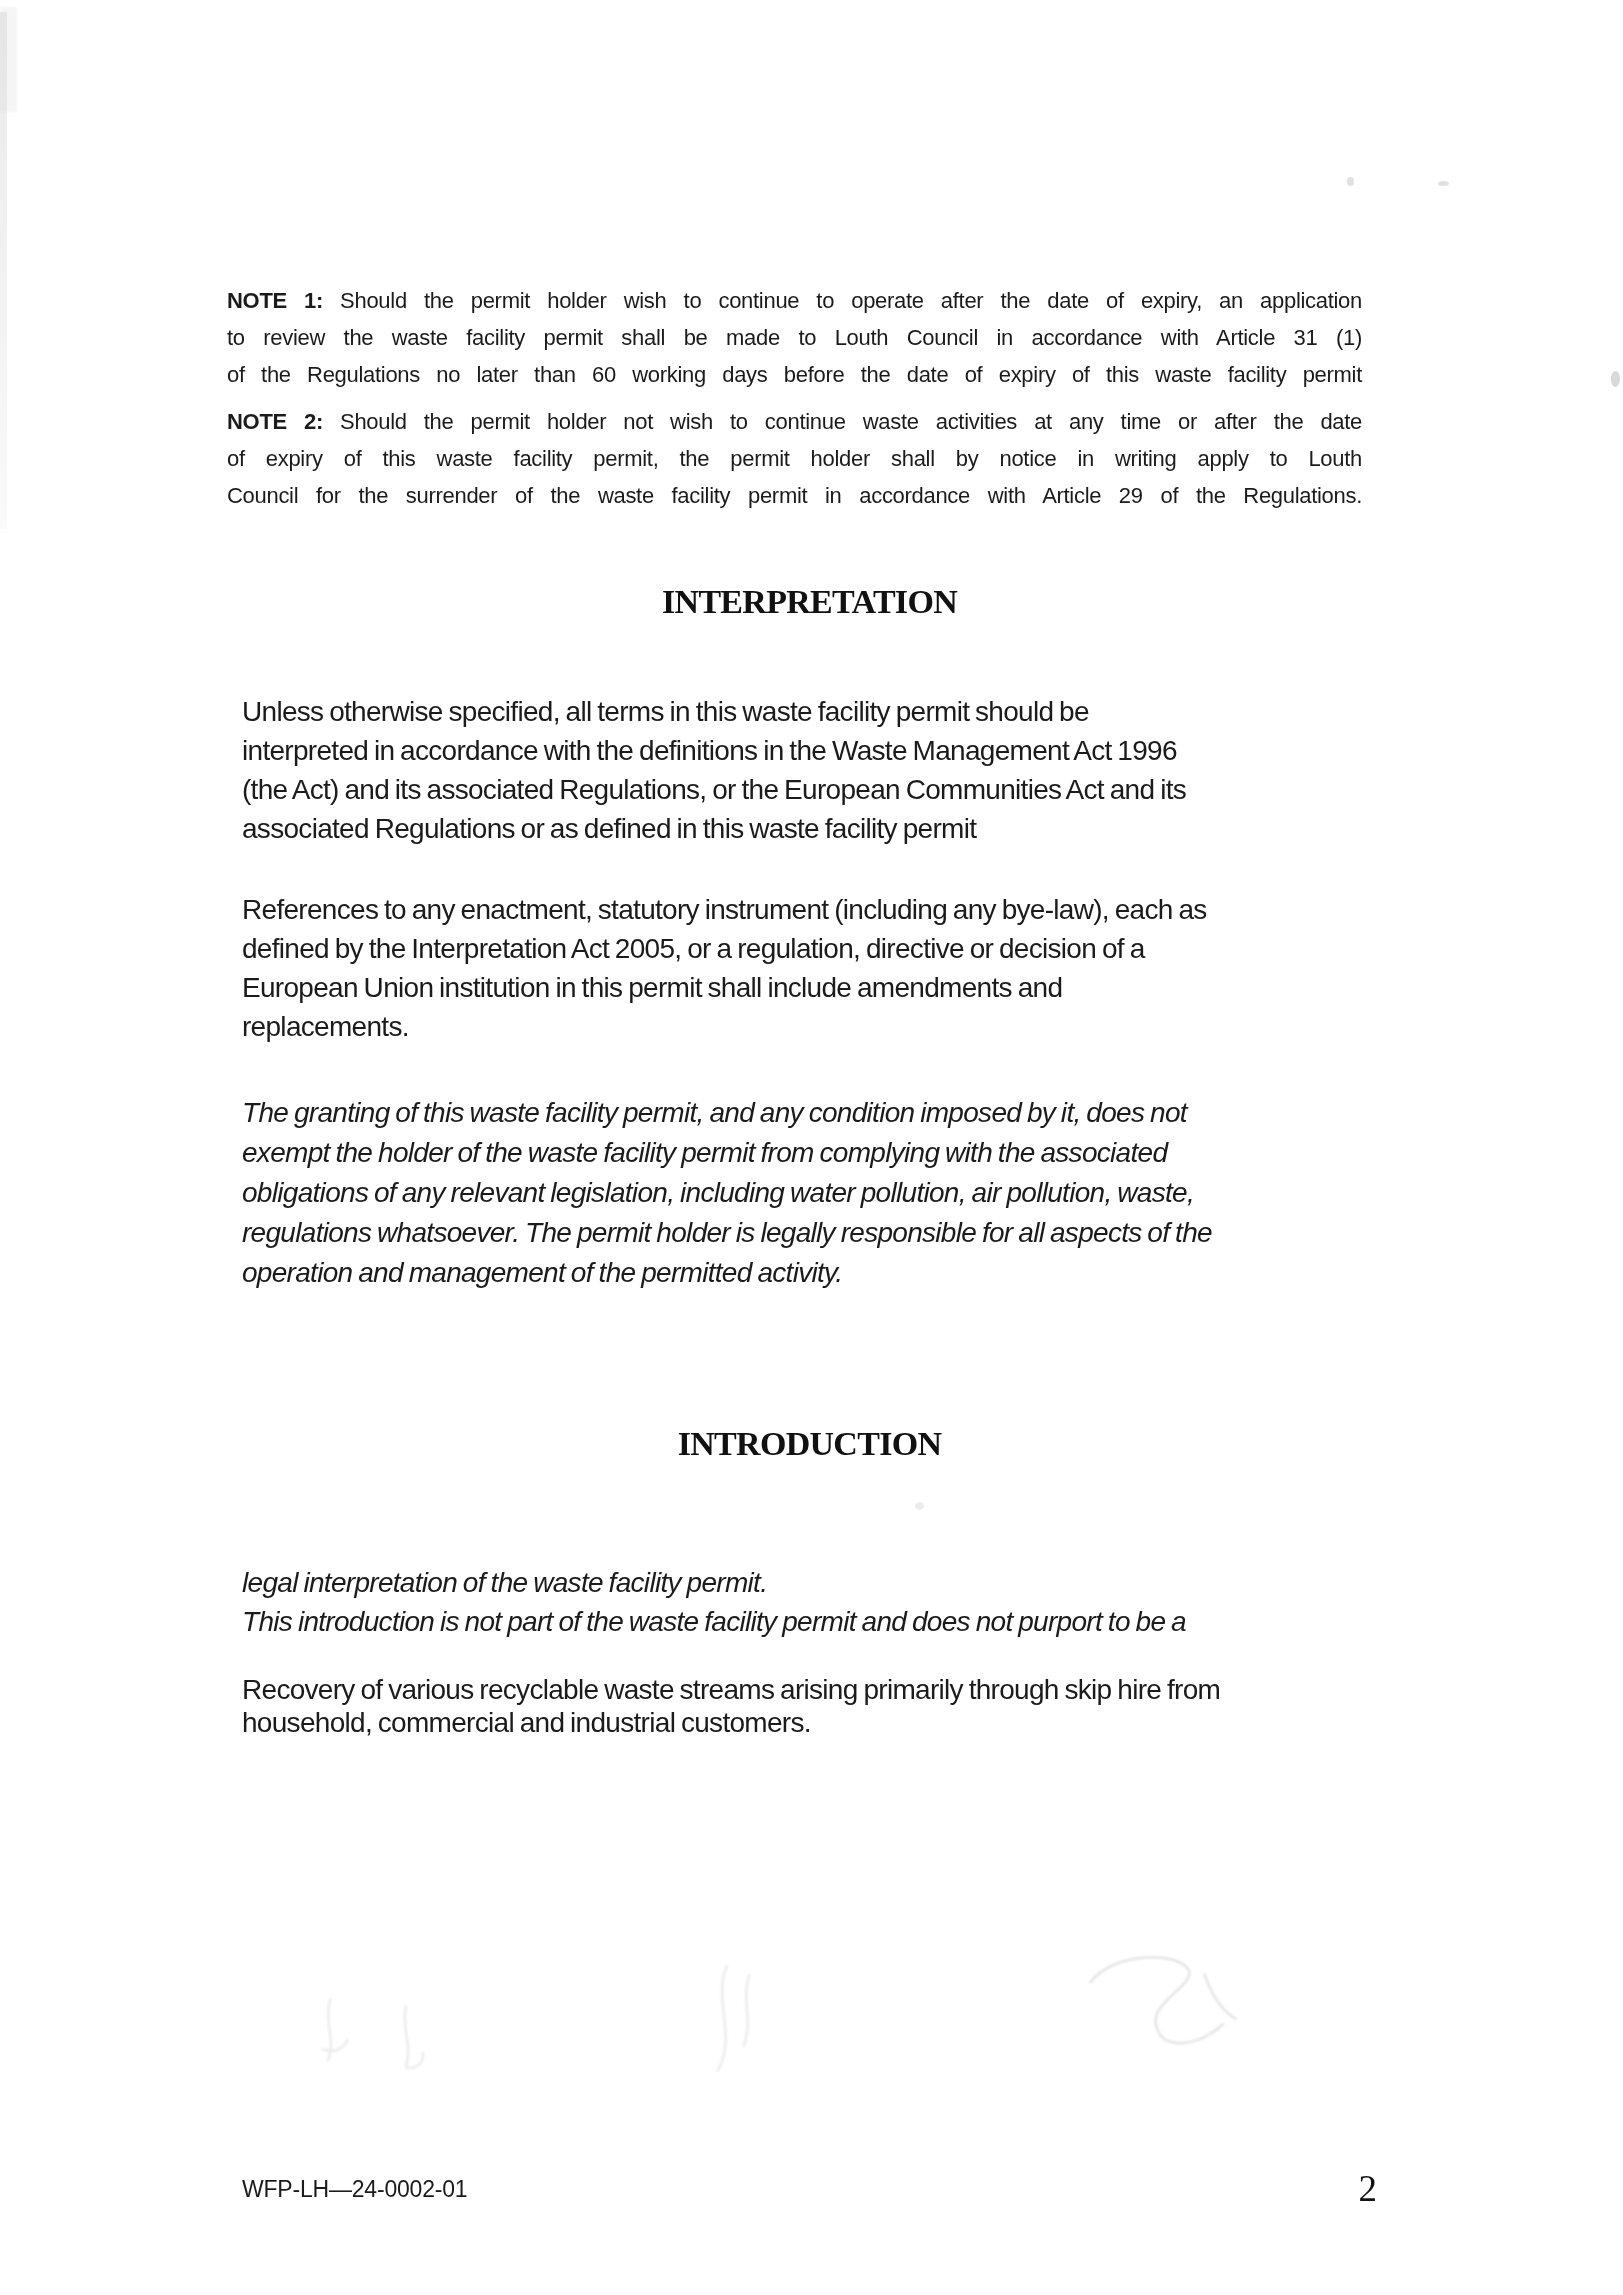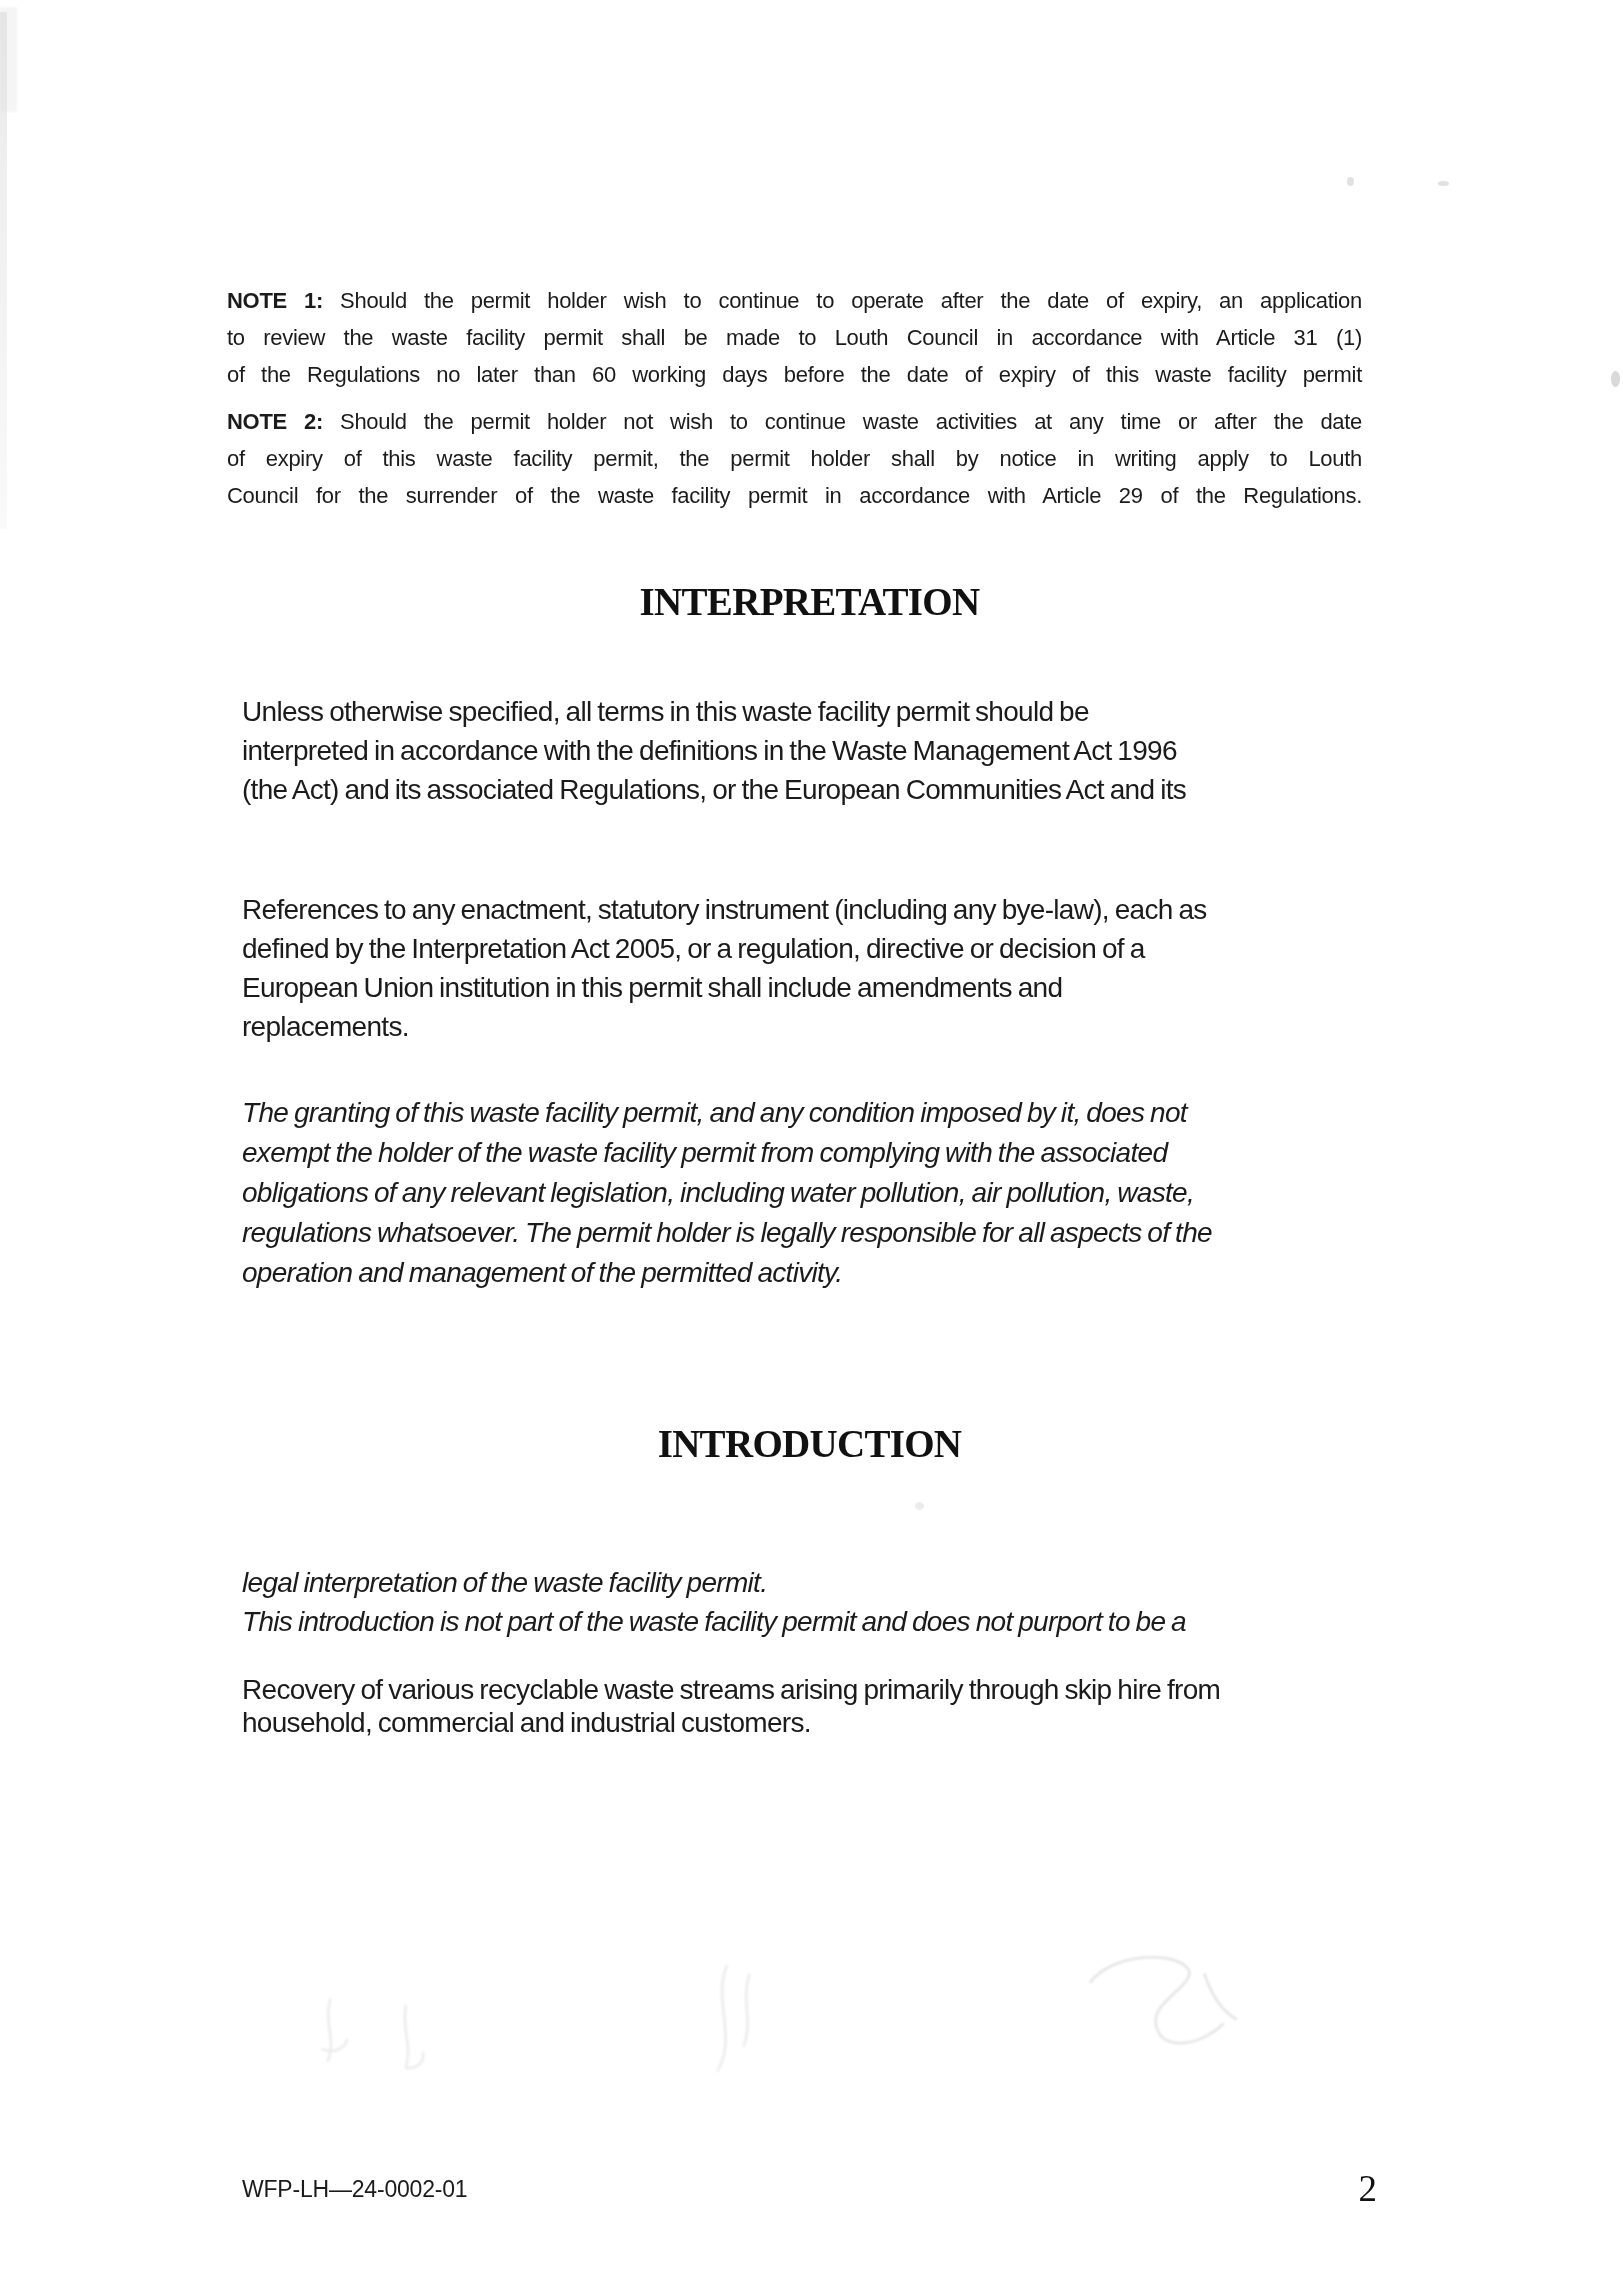--- a/index.html
+++ b/index.html
@@ -31,21 +31,21 @@
   }
   .b { font-weight: bold; }
 
   .heading {
     position: absolute;
     left: 242px;
     width: 1135px;
     text-align: center;
     font-family: "Liberation Serif", serif;
     font-weight: bold;
-    font-size: 39px;
+    font-size: 34px;
     line-height: 46px;
     letter-spacing: -0.7px;
     color: #111111;
   }
 
   .para {
     position: absolute;
     left: 242px;
     width: 1152px;
     font-size: 28px;
@@ -151,20 +151,21 @@
     <div class="jline">of expiry of this waste facility permit, the permit holder shall by notice in writing apply to Louth</div>
     <div class="jline">Council for the surrender of the waste facility permit in accordance with Article 29 of the Regulations.</div>
   </section>
 
   <div class="heading" style="top:579px">INTERPRETATION</div>
 
   <section class="para" style="top:666px">
     <div class="line">Unless otherwise specified, all terms in this waste facility permit should be</div>
     <div class="line">interpreted in accordance with the definitions in the Waste Management Act 1996</div>
     <div class="line">(the Act) and its associated Regulations, or the European Communities Act and its</div>
+    <div class="line">associated Regulations or as defined in this waste facility permit</div>
   </section>
 
   <section class="para" style="top:864px">
     <div class="line">References to any enactment, statutory instrument (including any bye-law), each as</div>
     <div class="line">defined by the Interpretation Act 2005, or a regulation, directive or decision of a</div>
     <div class="line">European Union institution in this permit shall include amendments and</div>
     <div class="line">replacements.</div>
   </section>
 
   <section class="para lh61" style="top:1067px">

